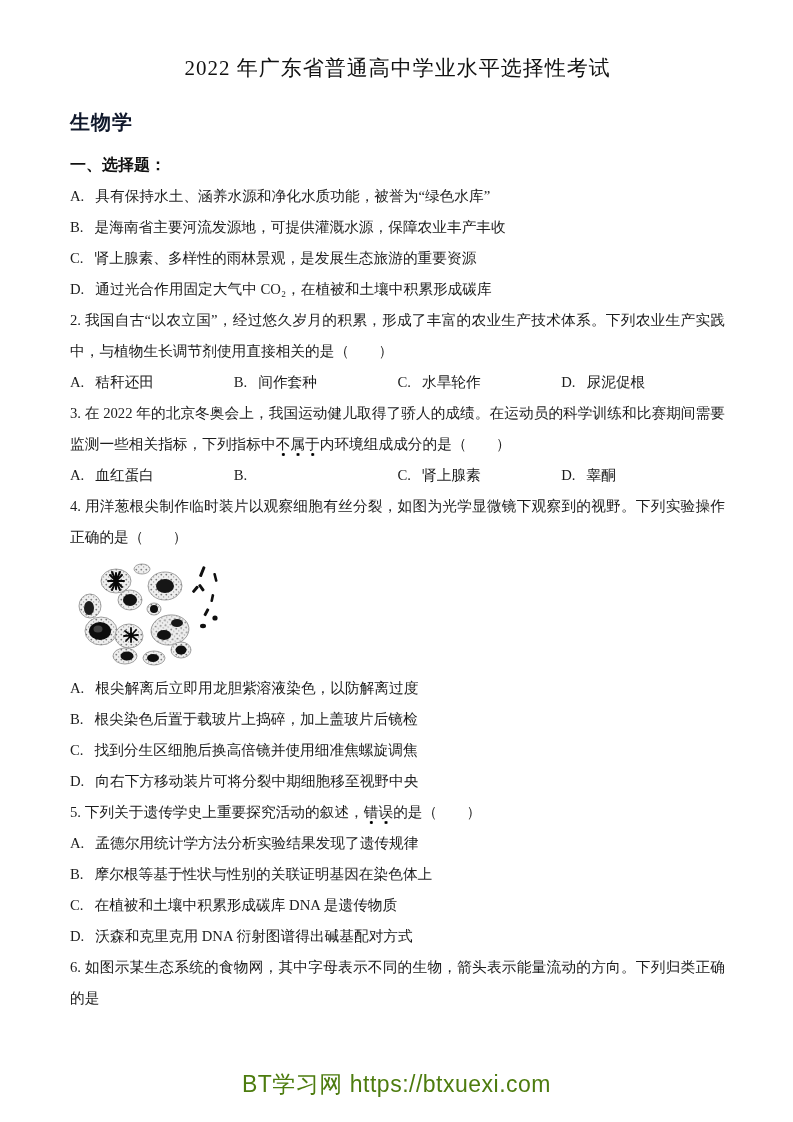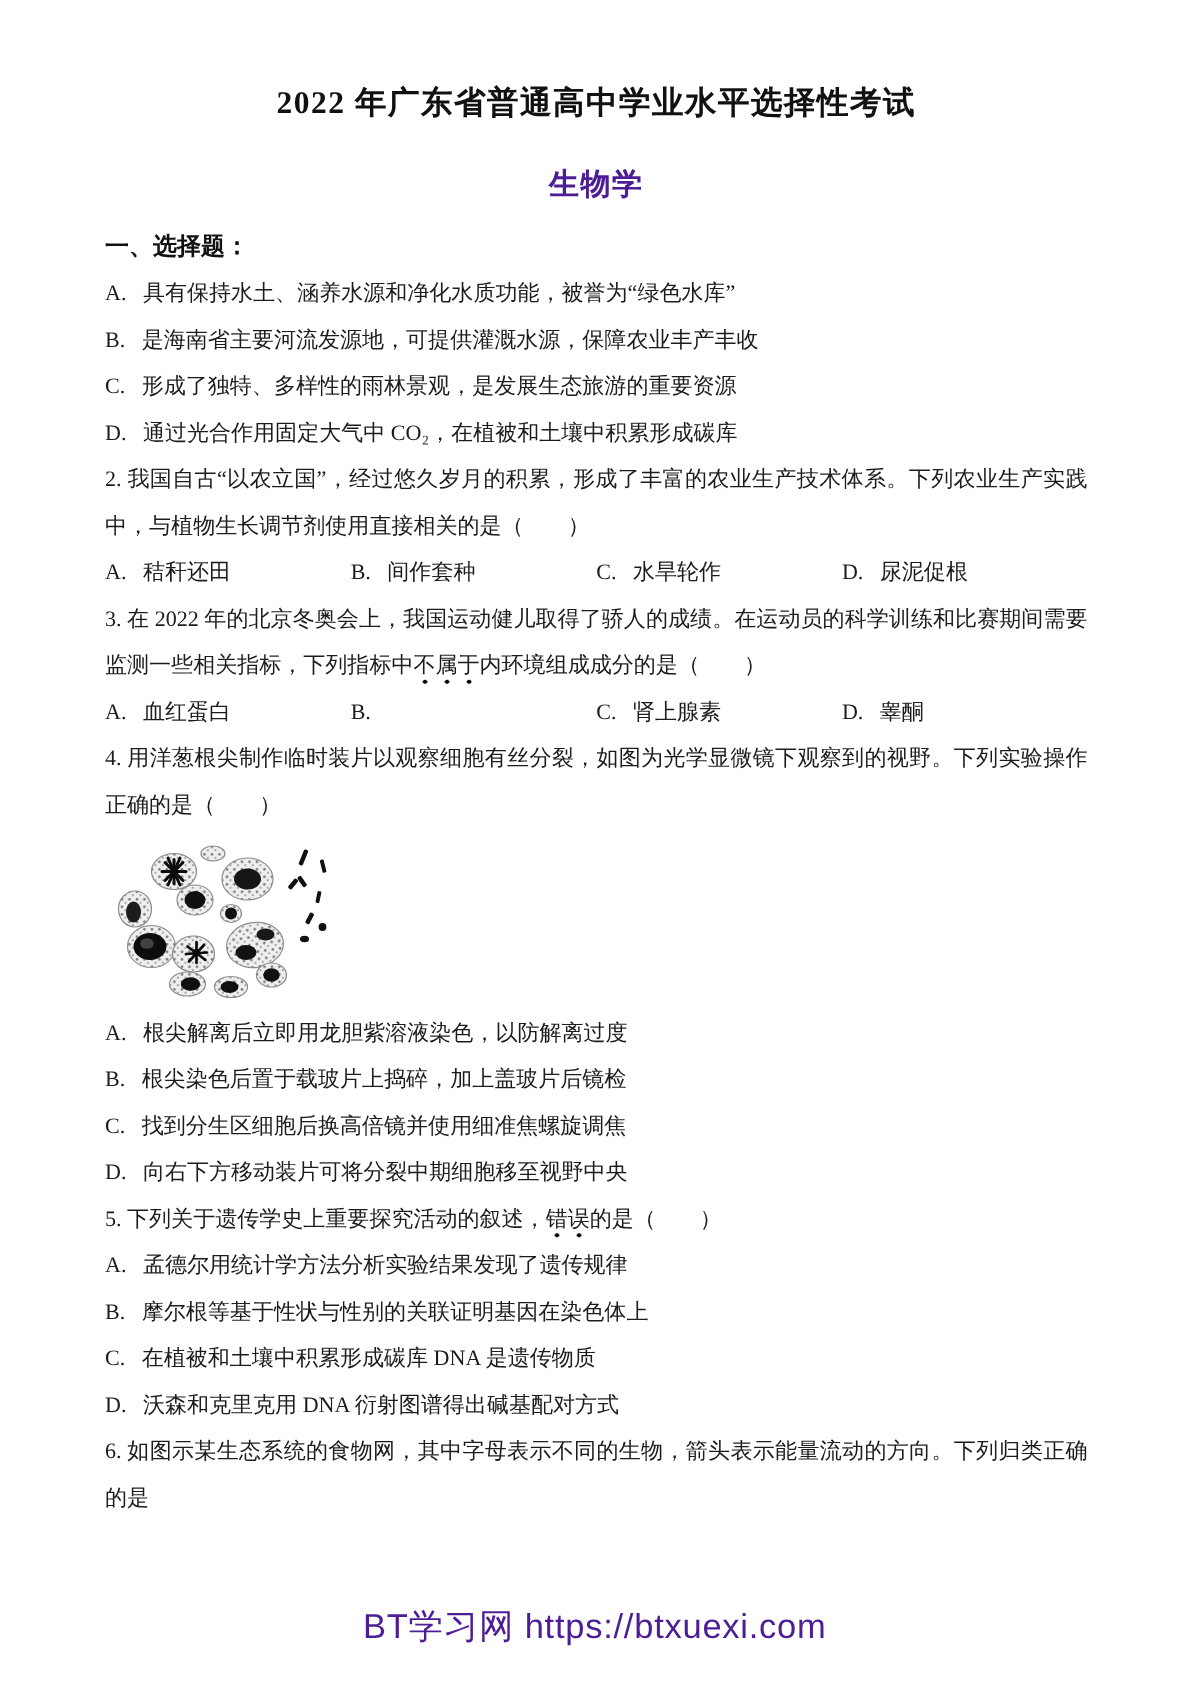--- a/index.html
+++ b/index.html
@@ -9,32 +9,31 @@
     color: #1c1c1c;
     font-family: "Liberation Serif", "DejaVu Serif", serif;
     position: relative;
     overflow: hidden;
   }
   .page { padding: 54px 68px 0 70px; }
 
   .title {
     text-align: center;
     font-size: 21px;
-    font-weight: bold;
+    font-weight: normal;
     margin: 0 0 27px 0;
     letter-spacing: 1px;
     color: #111;
   }
   .subject {
-    text-align: center;
     font-size: 20px;
     font-weight: bold;
     margin: 0 0 17px 0;
     letter-spacing: 1px;
-    color: #4c1d95;
+    color: #0f172a;
   }
   .section-heading {
     font-size: 16px;
     font-weight: bold;
     line-height: 24px;
     margin: 0 0 4px 0;
     color: #111;
   }
 
   .stem {
@@ -70,21 +69,21 @@
 
   .micro-figure { margin: 5px 0 3px 0; }
 
   .footer {
     position: absolute;
     left: 0; right: 0;
     bottom: 22px;
     text-align: center;
     font-family: "Liberation Sans", "DejaVu Sans", sans-serif;
     font-size: 23px;
-    color: #4c1d95;
+    color: #4d7c0f;
     letter-spacing: 0.5px;
   }
 </style>
 </head>
 <body>
 
 <div class="page">
 
   <h1 class="title">2022 年广东省普通高中学业水平选择性考试</h1>
   <h2 class="subject">生物学</h2>
@@ -95,21 +94,21 @@
       <div class="opt">
         <span class="opt-label">A.</span>
         <span class="opt-text">具有保持水土、涵养水源和净化水质功能，被誉为“绿色水库”</span>
       </div>
       <div class="opt">
         <span class="opt-label">B.</span>
         <span class="opt-text">是海南省主要河流发源地，可提供灌溉水源，保障农业丰产丰收</span>
       </div>
       <div class="opt">
         <span class="opt-label">C.</span>
-        <span class="opt-text">形成了独特、多样性的雨林景观，是发展生态旅游的重要资源</span>
+        <span class="opt-text">肾上腺素、多样性的雨林景观，是发展生态旅游的重要资源</span>
       </div>
       <div class="opt">
         <span class="opt-label">D.</span>
         <span class="opt-text">通过光合作用固定大气中 CO₂，在植被和土壤中积累形成碳库</span>
       </div>
     </div>
   </div>
 
   <div class="question">
     <p class="stem">2. 我国自古“以农立国”，经过悠久岁月的积累，形成了丰富的农业生产技术体系。下列农业生产实践中，与植物生长调节剂使用直接相关的是（　　）</p>

